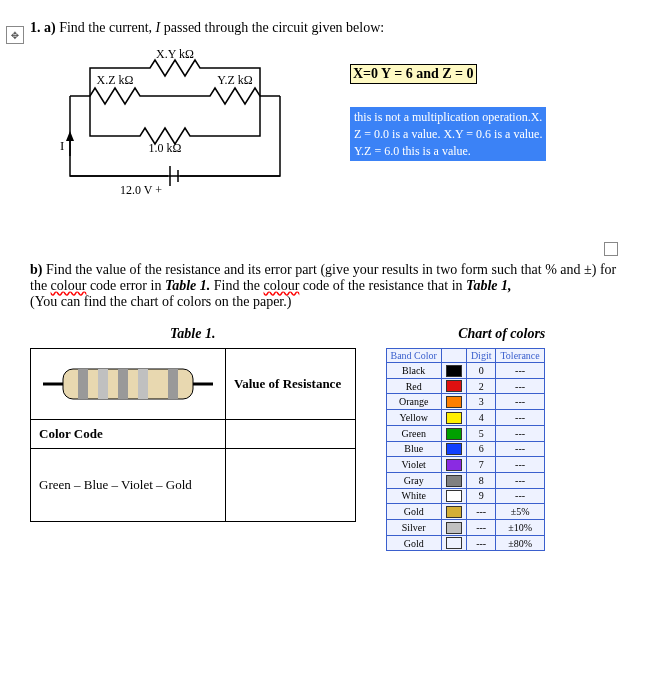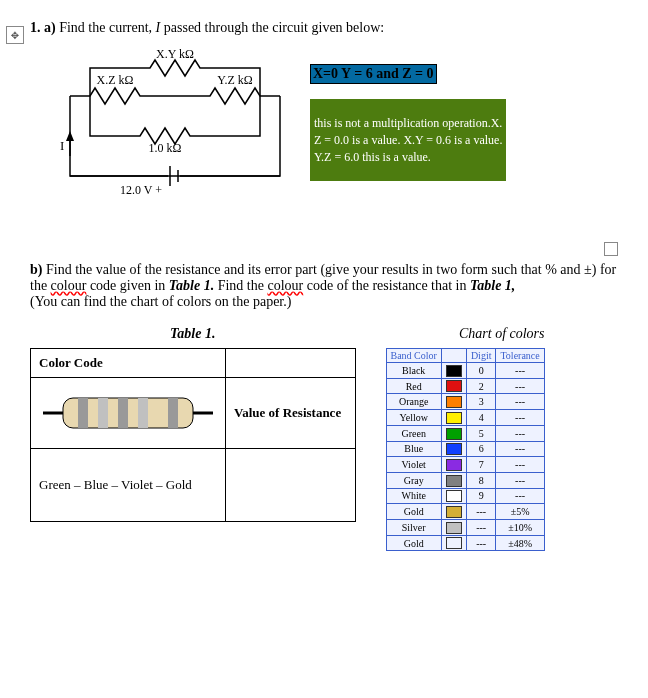--- a/index.html
+++ b/index.html
@@ -24,38 +24,39 @@
     border: 1px solid #888;
     display: flex;
     align-items: center;
     justify-content: center;
     font-size: 10px;
     color: #555;
   }
   .circuit-area {
     display: flex;
     align-items: flex-start;
+    gap: 40px;
     margin: 10px 0 30px 20px;
   }
   .circuit-svg { flex: 0 0 auto; }
   .anno-box { flex: 1; padding-top: 18px; }
   .anno-highlight {
-    background: #0369a1;
+    background: #fef9c3;
     color: #000;
     font-weight: bold;
     padding: 1px 2px;
     border: 1px solid #000;
     display: inline-block;
   }
   .anno-note {
-    background: #4d7c0f;
+    background: #3b82f6;
     color: #fff;
     font-size: 12px;
-    padding: 16px 4px;
-    margin-top: 15px;
+    padding: 2px 4px;
+    margin-top: 23px;
     line-height: 1.4;
     display: inline-block;
   }
   .small-box {
     margin: 6px 0 6px auto;
     display: block;
     width: 12px;
     height: 12px;
     border: 1px solid #888;
     float: right;
@@ -84,21 +85,21 @@
     border: 1px solid #000;
     padding: 6px 8px;
     vertical-align: middle;
     font-size: 13px;
     text-align: left;
   }
   table.t1 td.rescell { min-height: 70px; }
   .resistor-svg { display:block; margin: 4px auto; }
   .chart-head {
     text-align: center;
-    font-weight: normal;
+    font-weight: bold;
     font-style: italic;
     margin: 10px 0 6px 0;
   }
   table.chart {
     border-collapse: collapse;
     font-size: 10px;
   }
   table.chart td, table.chart th {
     border: 1px solid #3a5fcd;
     padding: 1px 4px;
@@ -162,49 +163,49 @@
       <span>this is not a multiplication operation.X.</span><br>
       <span>Z = 0.0 is a value. X.Y = 0.6 is a value.</span><br>
       <span>Y.Z = 6.0 this is a value.</span>
     </div>
   </div>
 </div>
 
 <span class="small-box"></span>
 
 <div class="section-b">
-  <span class="bold">b)</span><span> Find the value of the resistance and its error part (give your results in two form such that % and ±) for the </span><span class="wavy">colour</span><span> code given in </span><span class="bold italic">Table 1.</span><span> Find the </span><span class="wavy">colour</span><span> code of the resistance that in </span><span class="bold italic">Table 1,</span>
+  <span class="bold">b)</span><span> Find the value of the resistance and its error part (give your results in two form such that % and ±) for the </span><span class="wavy">colour</span><span> code error in </span><span class="bold italic">Table 1.</span><span> Find the </span><span class="wavy">colour</span><span> code of the resistance that in </span><span class="bold italic">Table 1,</span>
   <div style="">(You can find the chart of colors on the paper.)</div>
 </div>
 
 <div class="tables-row">
   <div style="flex:1.4;">
     <div class="table1-head">Table 1.</div>
     <table class="t1">
       <tbody>
           <tr>
-        <td class="bold">Color Code</td>
-        <td></td>
-      </tr>
-      <tr>
         <td class="rescell">
           <svg class="resistor-svg" width="170" height="50">
             <line x1="0" y1="25" x2="20" y2="25" stroke="#000" stroke-width="3"></line>
             <line x1="150" y1="25" x2="170" y2="25" stroke="#000" stroke-width="3"></line>
             <rect x="20" y="10" width="130" height="30" rx="10" fill="#e8d8b0" stroke="#000"></rect>
             <rect x="35" y="10" width="10" height="30" fill="#999"></rect>
             <rect x="55" y="10" width="10" height="30" fill="#c0c0c0"></rect>
             <rect x="75" y="10" width="10" height="30" fill="#999"></rect>
             <rect x="95" y="10" width="10" height="30" fill="#c0c0c0"></rect>
             <rect x="125" y="10" width="10" height="30" fill="#999"></rect>
           </svg>
         </td>
         <td class="bold">Value of Resistance</td>
       </tr>
       <tr>
+        <td class="bold">Color Code</td>
+        <td></td>
+      </tr>
+      <tr>
         <td style="height:60px;">Green – Blue – Violet – Gold</td>
         <td></td>
       </tr>
     </tbody>
       </table>
   </div>
 
   <div style="flex:1;">
     <div class="chart-head">Chart of colors</div>
     <table class="chart">
@@ -280,18 +281,18 @@
           <tr>
             <td>Silver</td>
             <td><span class="swatch" style="background:#c0c0c0"></span></td>
             <td>---</td>
             <td>±10%</td>
           </tr>
           <tr>
             <td>Gold</td>
             <td><span class="swatch" style="background:transparent"></span></td>
             <td>---</td>
-            <td>±48%</td>
+            <td>±80%</td>
           </tr>
         </tbody>
     </table>
   </div>
 </div>
 
 </body></html>

